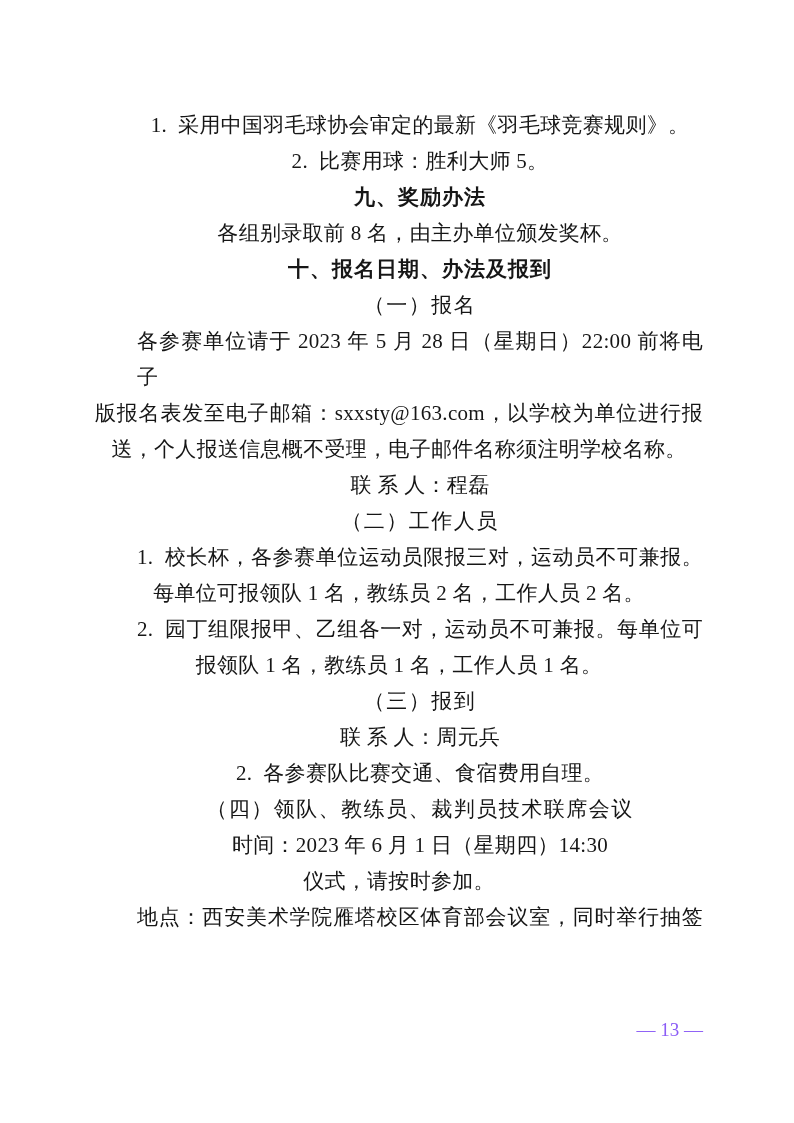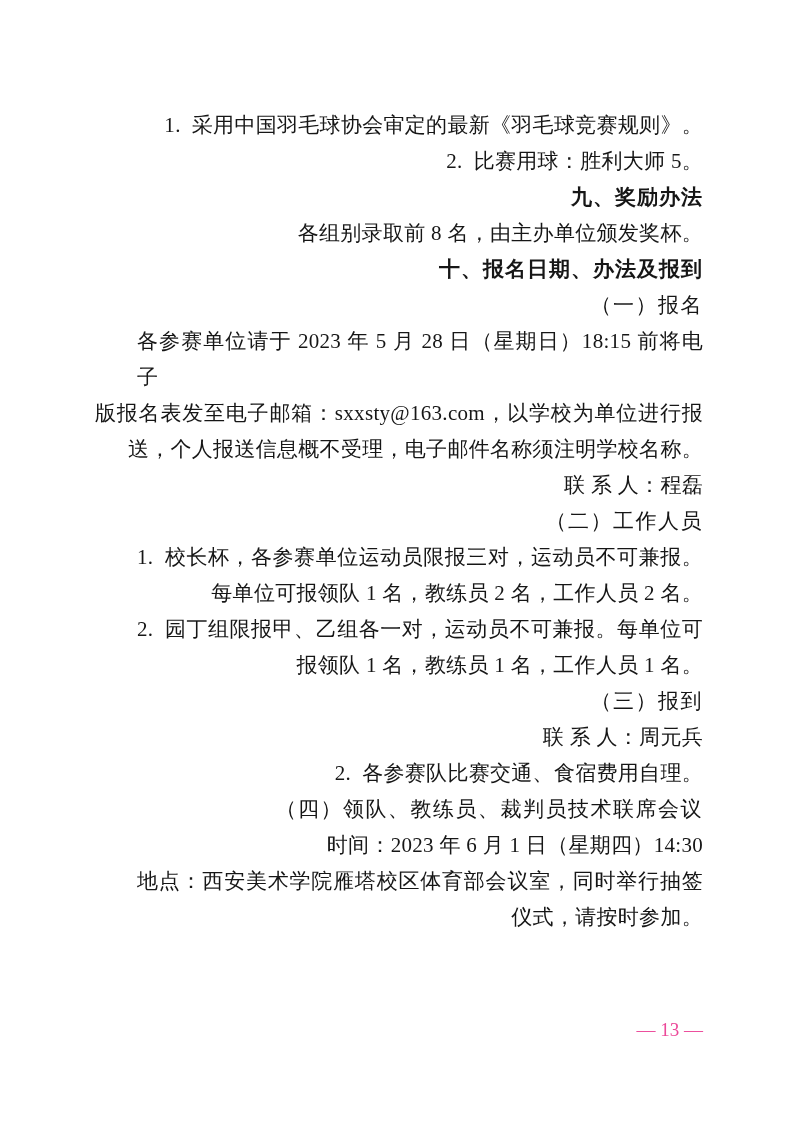--- a/index.html
+++ b/index.html
@@ -16,21 +16,21 @@
     position: absolute;
     left: 95px;
     top: 107px;
     width: 608px;
   }
   .ln {
     font-family: "Liberation Serif", "DejaVu Serif", serif;
     font-size: 21px;
     line-height: 36px;
     min-height: 36px;
-    text-align: right;
+    text-align: center;
     letter-spacing: 0.3px;
   }
   .indent { padding-left: 42px; }
   .just { text-align: justify; text-align-last: justify; }
   .hei {
     font-family: Liberation Serif, serif;
     font-weight: 700;
     letter-spacing: 1px;
   }
   .kai {
@@ -38,46 +38,46 @@
     font-weight: 400;
     letter-spacing: 1.5px;
   }
   .footer {
     position: absolute;
     top: 1018px;
     right: 91px;
     font-family: "Liberation Serif", "DejaVu Serif", serif;
     font-size: 19px;
     line-height: 24px;
-    color: #ec4899;
+    color: #8b5cf6;
   }
 </style>
 </head>
 <body>
 
 <div class="page">
   <div class="content">
     <div class="ln indent">1.&nbsp;&nbsp;采用中国羽毛球协会审定的最新《羽毛球竞赛规则》。</div>
     <div class="ln indent">2.&nbsp;&nbsp;比赛用球：胜利大师 5。</div>
     <div class="ln indent hei">九、奖励办法</div>
     <div class="ln indent">各组别录取前 8 名，由主办单位颁发奖杯。</div>
     <div class="ln indent hei">十、报名日期、办法及报到</div>
     <div class="ln indent kai">（一）报名</div>
-    <div class="ln indent just">各参赛单位请于 2023 年 5 月 28 日（星期日）18:15 前将电子</div>
+    <div class="ln indent just">各参赛单位请于 2023 年 5 月 28 日（星期日）22:00 前将电子</div>
     <div class="ln just">版报名表发至电子邮箱：sxxsty@163.com，以学校为单位进行报</div>
     <div class="ln">送，个人报送信息概不受理，电子邮件名称须注明学校名称。</div>
     <div class="ln indent">联 系 人：程磊</div>
     <div class="ln indent kai">（二）工作人员</div>
     <div class="ln indent just">1.&nbsp;&nbsp;校长杯，各参赛单位运动员限报三对，运动员不可兼报。</div>
     <div class="ln">每单位可报领队 1 名，教练员 2 名，工作人员 2 名。</div>
     <div class="ln indent just">2.&nbsp;&nbsp;园丁组限报甲、乙组各一对，运动员不可兼报。每单位可</div>
     <div class="ln">报领队 1 名，教练员 1 名，工作人员 1 名。</div>
     <div class="ln indent kai">（三）报到</div>
     <div class="ln indent">联 系 人：周元兵</div>
     <div class="ln indent">2.&nbsp;&nbsp;各参赛队比赛交通、食宿费用自理。</div>
     <div class="ln indent kai">（四）领队、教练员、裁判员技术联席会议</div>
     <div class="ln indent">时间：2023 年 6 月 1 日（星期四）14:30</div>
+    <div class="ln">仪式，请按时参加。</div>
     <div class="ln indent just">地点：西安美术学院雁塔校区体育部会议室，同时举行抽签</div>
-    <div class="ln">仪式，请按时参加。</div>
   </div>
 
   <div class="footer">— 13 —</div>
 </div>
 
 </body></html>

